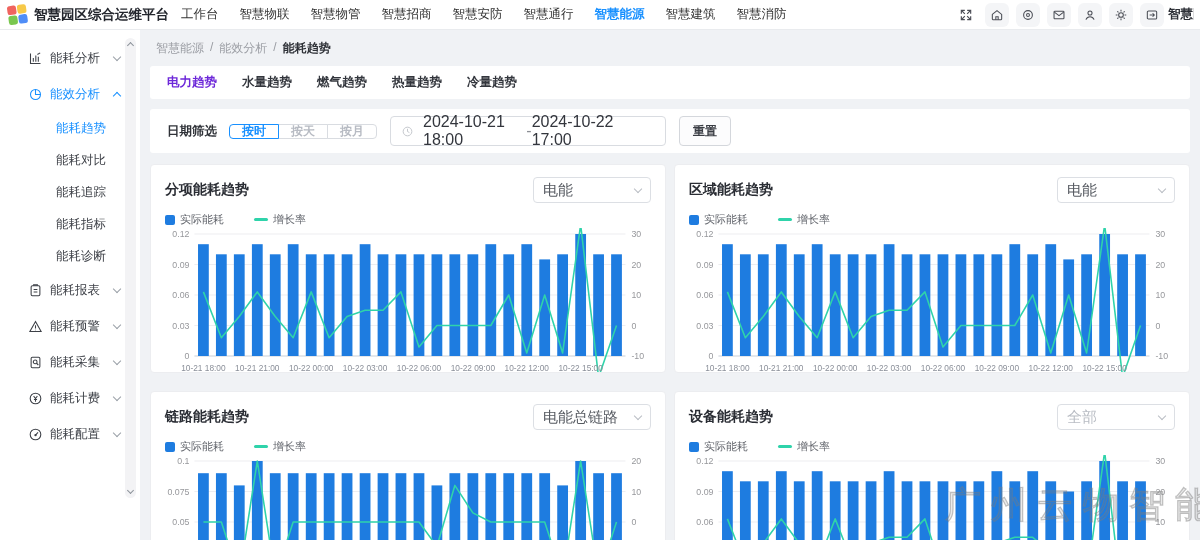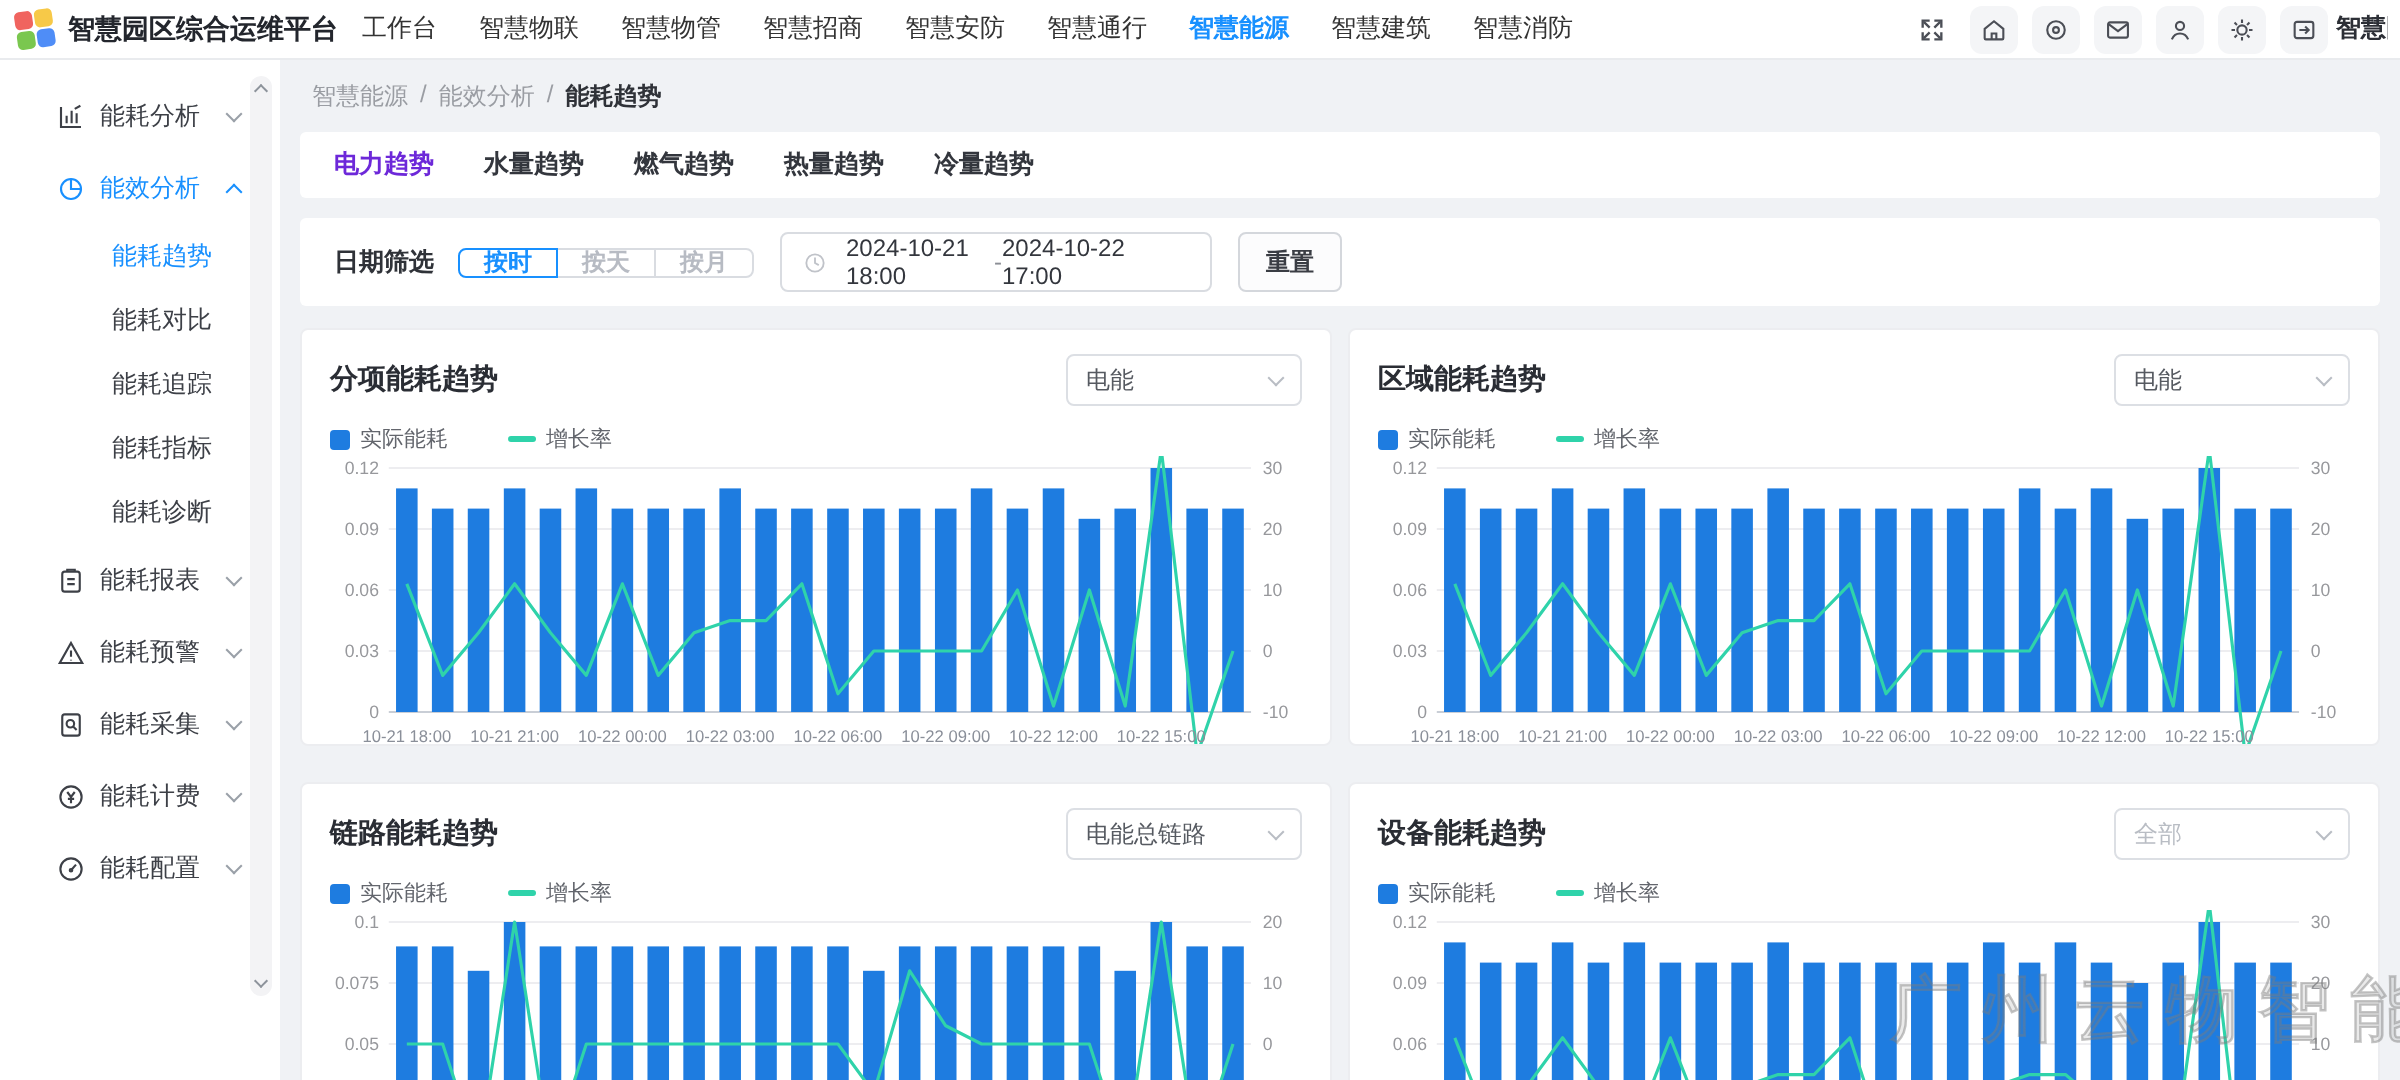--- a/index.html
+++ b/index.html
@@ -56,38 +56,38 @@
   .tab-item { cursor:pointer; font-weight:600; }
   .tab-item.active { color:#6d28d9; }
   .filter-panel { height:44px; display:flex; align-items:center; gap:13px; padding:0 17px; margin-bottom:11px; }
   .filter-label { font-size:12.5px; font-weight:700; color:#2f3238; }
   .mode-group { display:flex; }
   .mode-btn { height:15px; padding:0 12px; display:flex; align-items:center; font-size:12px;
     background:#fff; border:1px solid #d9dce1; color:#b7bbc3; margin-left:-1px; cursor:pointer; font-weight:600; }
   .mode-btn:first-child { border-radius:4px 0 0 4px; }
   .mode-btn:last-child { border-radius:0 4px 4px 0; }
   .mode-btn.active { color:#1890ff; border-color:#1890ff; position:relative; z-index:2; }
-  .date-range { height:30px; width:216px; border:1px solid #d9dce1; border-radius:4px; background:#fff;
-    display:flex; align-items:center; gap:0; padding:0 10px; font-size:12px; color:#33363d; }
+  .date-range { height:30px; width:276px; border:1px solid #d9dce1; border-radius:4px; background:#fff;
+    display:flex; align-items:center; gap:0; padding:0 10px; font-size:16px; color:#33363d; }
   .date-range svg { width:13px; height:13px; color:#c0c3c9; flex:0 0 auto; }
   .date-start { margin-left:9px; }
   .date-sep { color:#8b8e95; flex:1; text-align:center; }
   .date-end { margin-right:20px; }
   .reset-btn { height:30px; padding:0 13px; border:1px solid #d4d7dc; border-radius:4px;
     background:#fcfcfd; font-size:12px; font-weight:700; color:#3a3d44; cursor:pointer; }
 
   
   .charts-grid { display:grid; grid-template-columns:1fr 1fr; gap:18px 8px; }
   .card { background:#fff; border:1px solid #ecedf0; border-radius:4px; height:209px;
     padding:12px 14px 0; overflow:hidden;text-align:center; }
   .card-head { display:flex; align-items:center; justify-content:space-between; }
   .card-title { font-size:14px; font-weight:700; color:#2a2d34; }
   .select { width:118px; height:26px; border:1px solid #dcdfe4; border-radius:4px; background:#fff;
     display:flex; align-items:center; justify-content:space-between; padding:0 9px;
-    font-size:12px; color:#565a61; cursor:pointer; }
+    font-size:15px; color:#565a61; cursor:pointer; }
   .select .sel-chev { width:6px; height:6px; border-right:1.3px solid #b9bdc4; border-bottom:1.3px solid #b9bdc4;
     transform:rotate(45deg); margin-top:-3px; }
   .select.muted .sel-val { color:#b9bdc4; }
   .legend { display:flex; align-items:center; gap:30px; margin:9px 0 1px; font-size:11px; color:#63666d; }
   .lg { display:flex; align-items:center; gap:5px; cursor:pointer; }
   .lg .sw-bar { width:10px; height:10px; border-radius:2px; display:inline-block; }
   .lg .sw-line { width:14px; height:3px; border-radius:2px; display:inline-block; }
   svg.chart { display:block; width:100%; height:152px; }
 
   .watermark { position:absolute; left:945px; top:481px; z-index:9; pointer-events:none;

